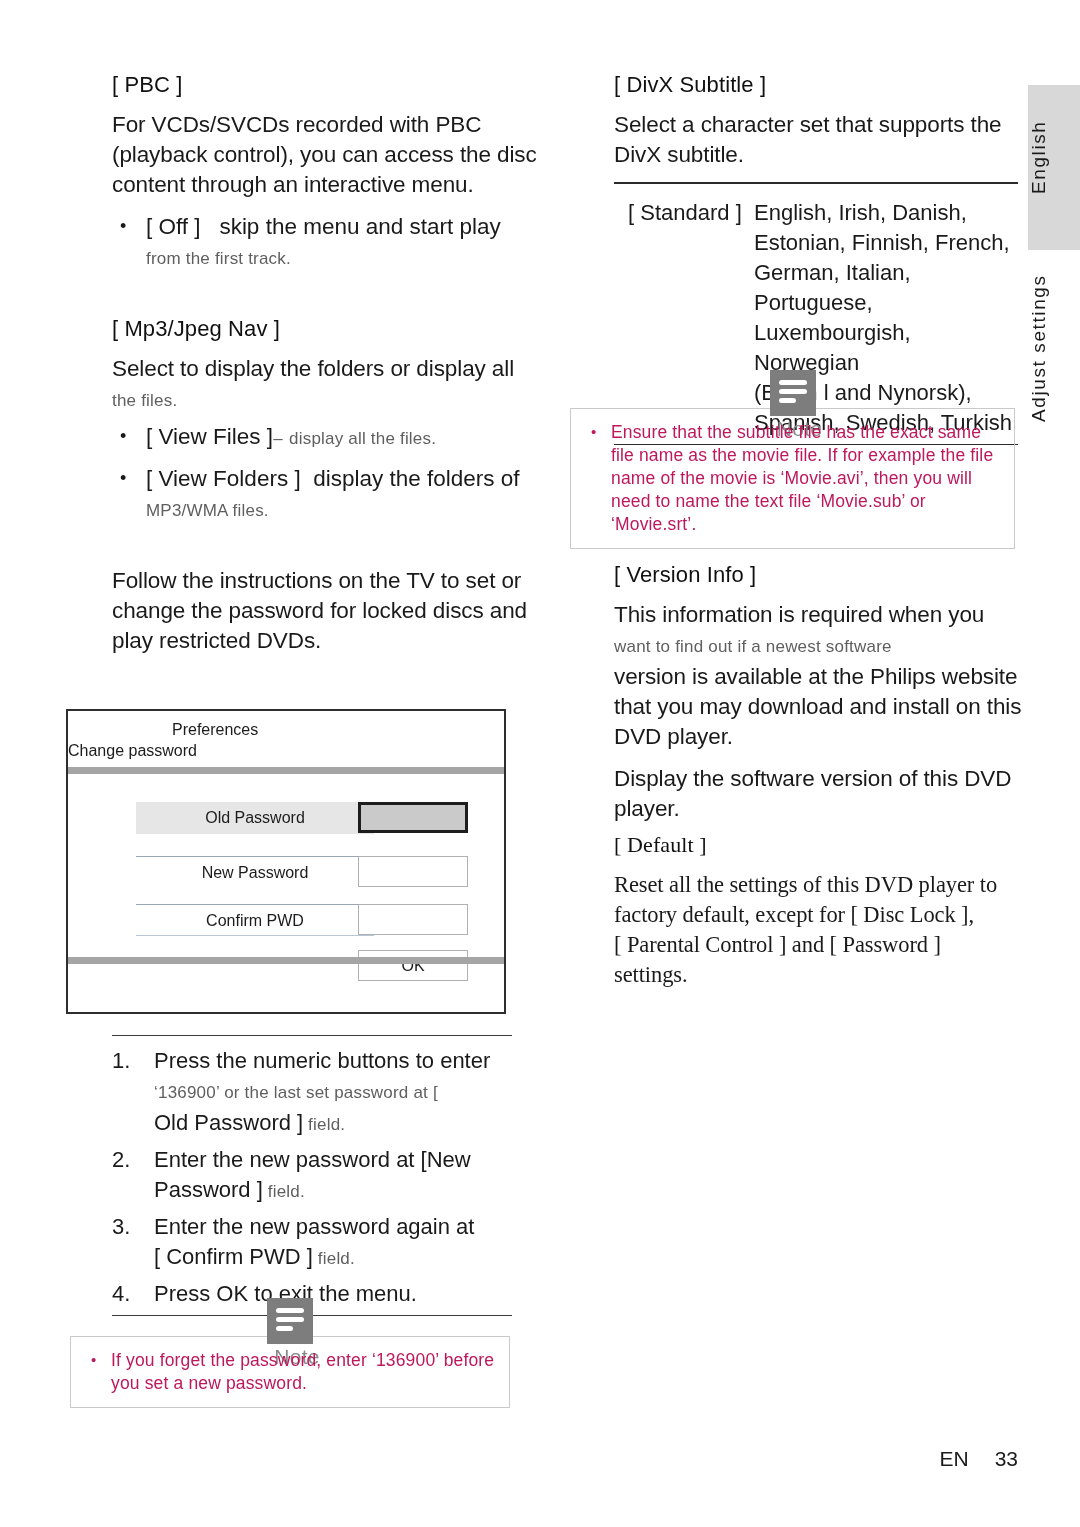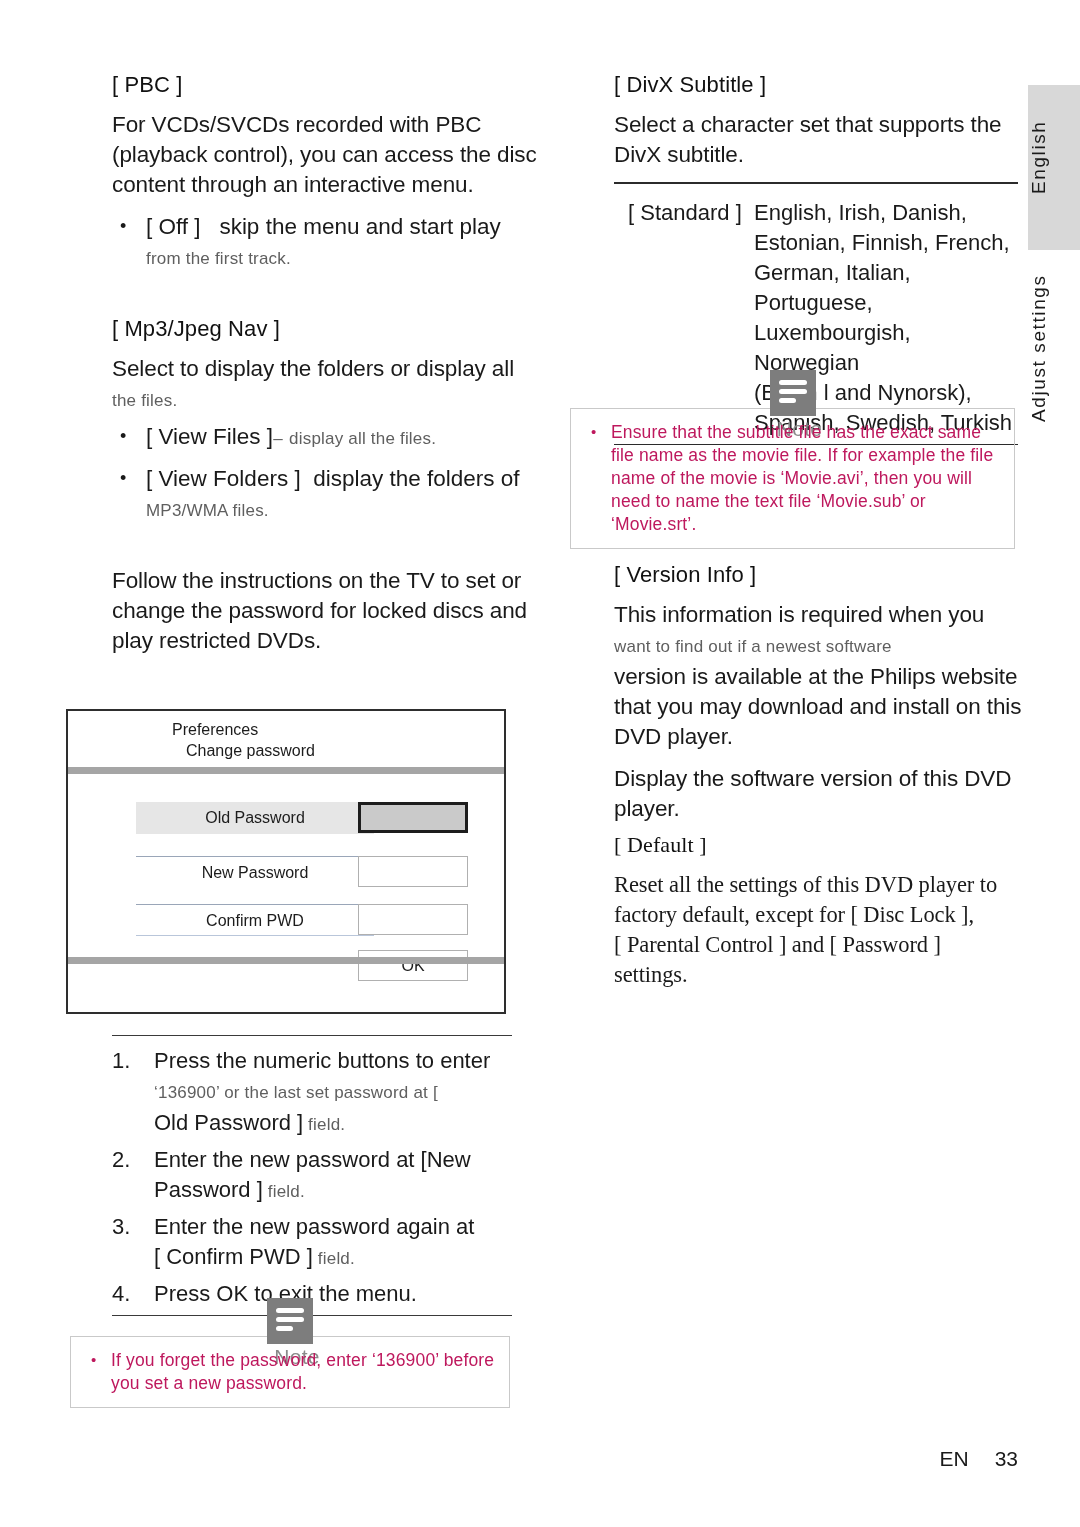--- a/index.html
+++ b/index.html
@@ -201,21 +201,21 @@
     background: #ffffff;
     box-sizing: border-box;
   }
   .osd-title {
     padding: 8px 0 6px 0;
     font-size: 16px;
     line-height: 21px;
     color: #1c1c1c;
   }
   .osd-title .l1 { padding-left: 104px; }
-  .osd-title .l2 { padding-left: 118px; }
+  .osd-title .l2 { }
   .osd-bar {
     height: 7px;
     background: #a5a5a5;
     width: 100%;
   }
   .osd-body {
     position: relative;
     height: 196px;
   }
   .osd-row {

